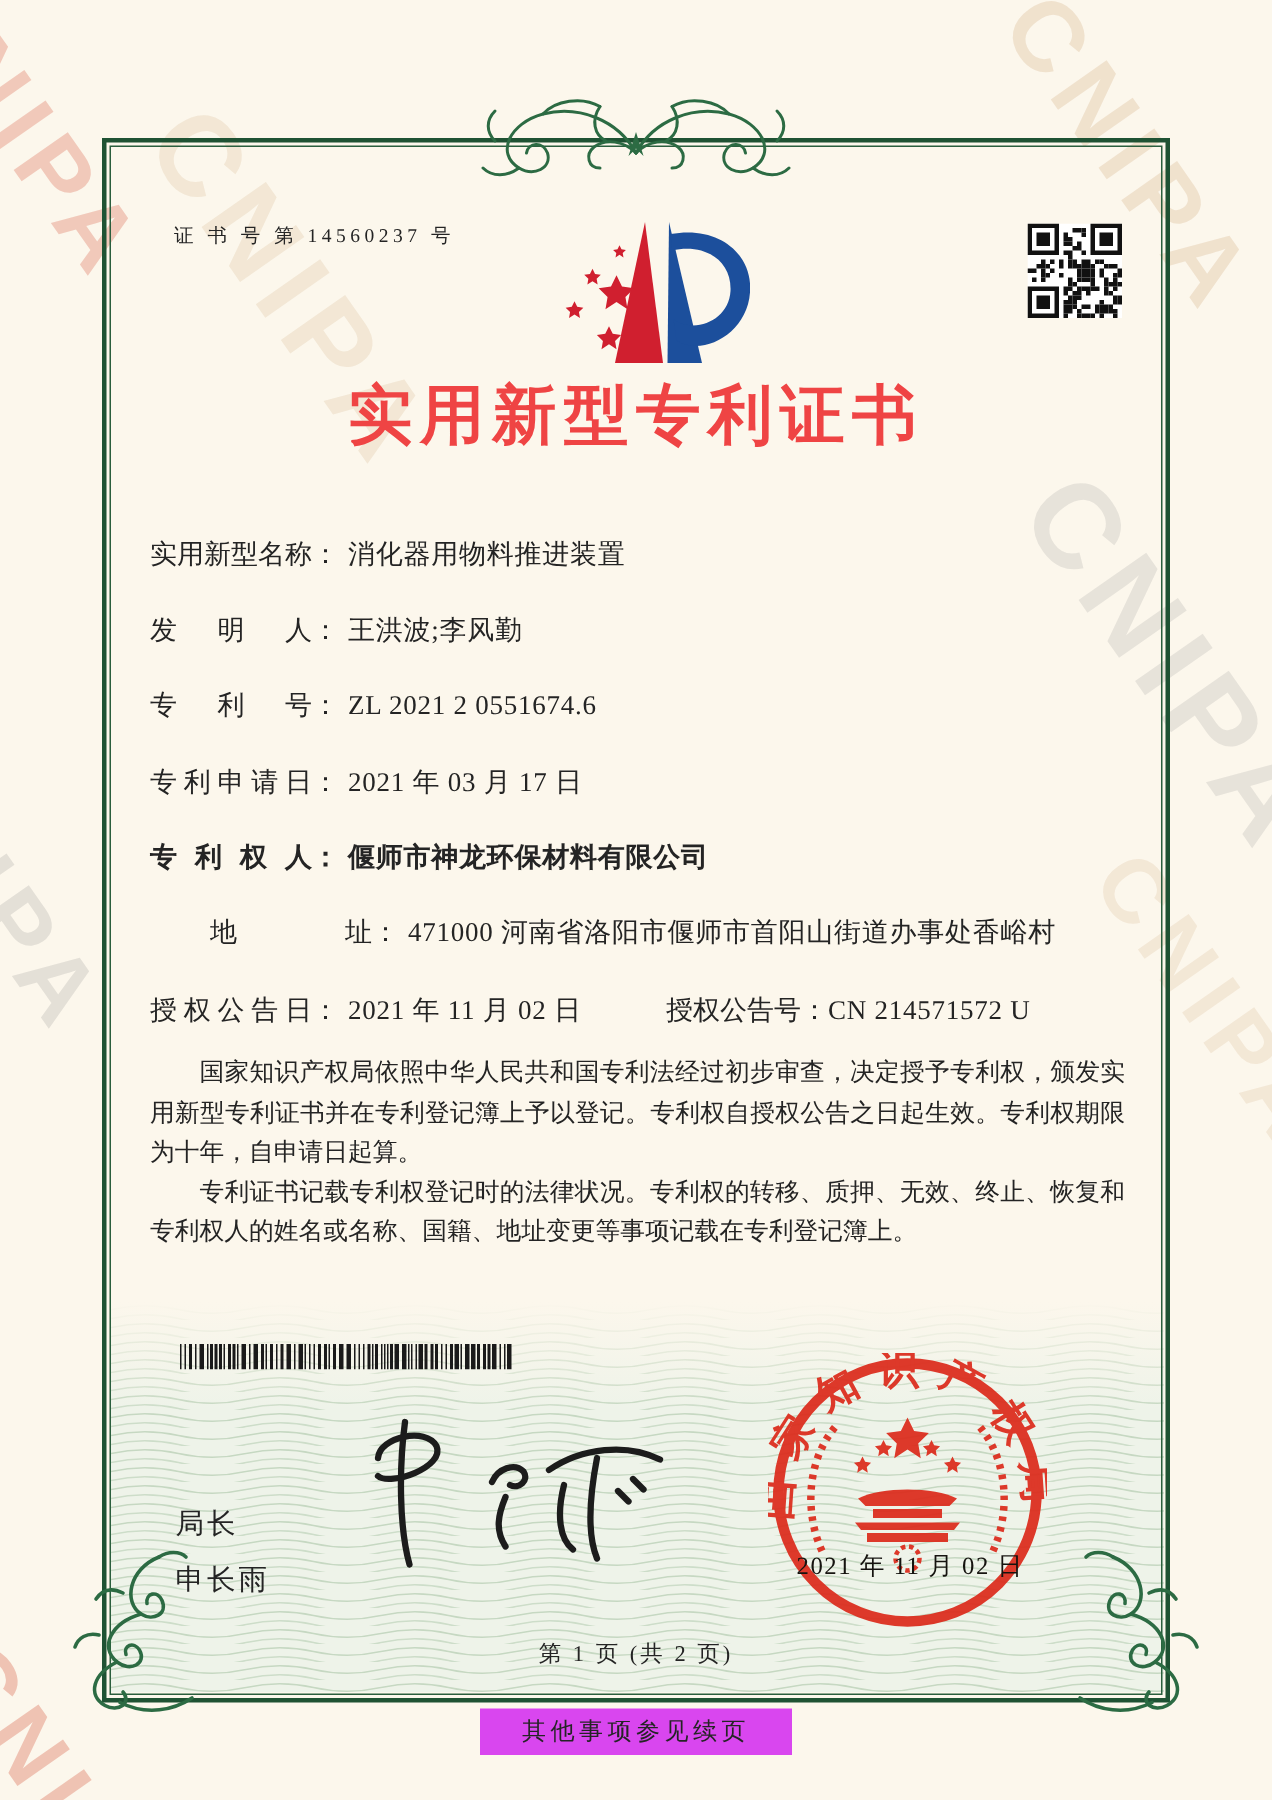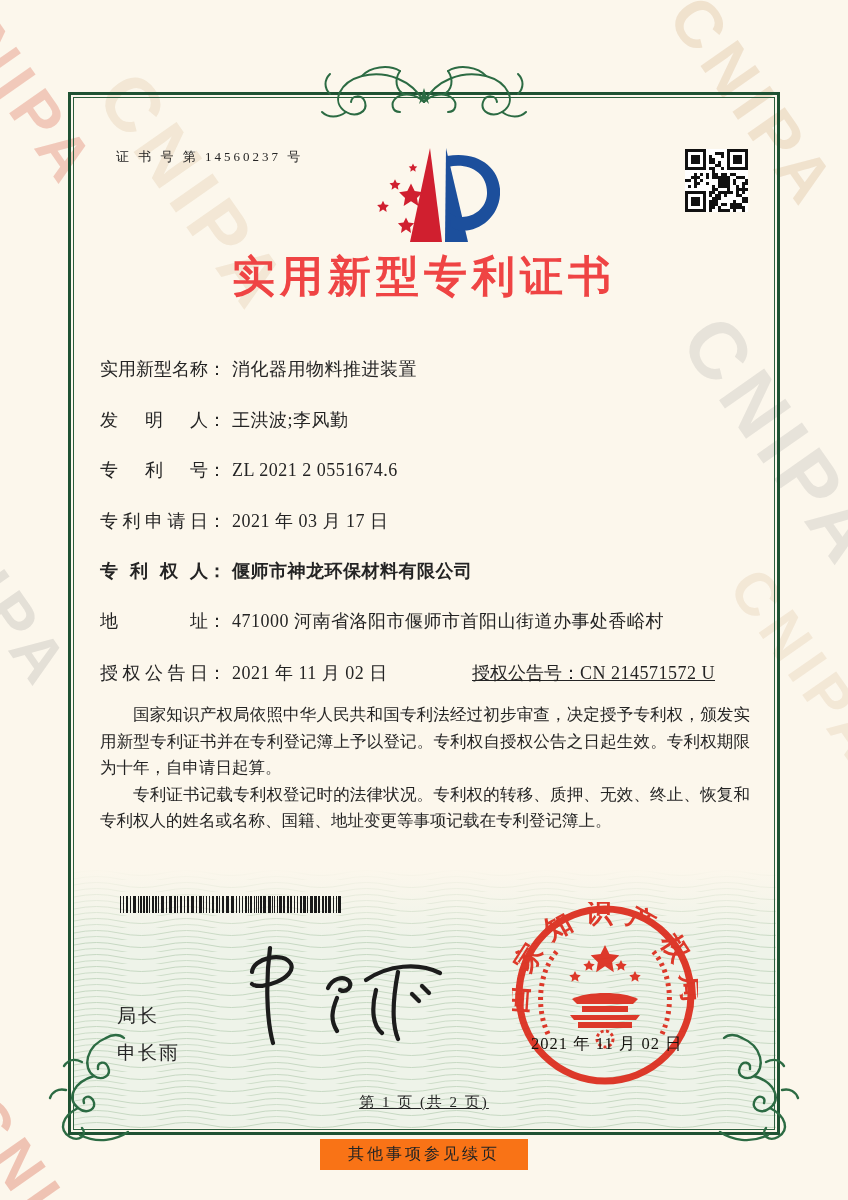--- a/index.html
+++ b/index.html
@@ -30,35 +30,35 @@
   .qr{position:absolute;left:685px;top:149px;}
   .title{
     position:absolute;left:68px;top:248px;width:712px;text-align:center;
     font-size:43px;font-weight:bold;letter-spacing:5px;color:#ef4444;
   }
   
   .frow{position:absolute;left:100px;font-size:18px;white-space:nowrap;}
   .flabel{display:inline-block;width:108px;text-align:justify;text-align-last:justify;}
   .fcolon{display:inline-block;margin-right:6px;}
   .fvalue{letter-spacing:0.5px;}
-  .grant-pair{position:absolute;left:372px;top:0;text-decoration:underline;}
+  .grant-pair{position:absolute;left:344px;top:0;}
   
   .paras{position:absolute;left:100px;top:702px;width:650px;font-size:16.5px;line-height:26.5px;text-align:justify;}
   .paras p{margin:0;text-indent:2em;}
   
   .band{position:absolute;left:74px;top:868px;}
   .barcode{position:absolute;left:120px;top:896px;}
   .bureau{position:absolute;left:117px;font-size:19px;letter-spacing:2px;margin-top:40px;}
   .sig{position:absolute;left:240px;top:938px;}
   .seal{position:absolute;left:512px;top:902px;}
   .seal-date{position:absolute;left:531px;top:1033px;font-size:16.5px;letter-spacing:1px;color:#15130f;white-space:nowrap;}
-  .pageno{position:absolute;left:68px;top:1093px;width:712px;text-align:center;font-size:15px;letter-spacing:2px;text-decoration:underline;}
+  .pageno{position:absolute;left:68px;top:1093px;width:712px;text-align:center;font-size:15px;letter-spacing:2px;}
   .contnote{
     position:absolute;left:424px;top:1139px;transform:translateX(-50%);
-    background:#f97316;padding:5px 28px;font-size:16px;letter-spacing:3px;white-space:nowrap;
+    background:#d946ef;padding:5px 28px;font-size:16px;letter-spacing:3px;white-space:nowrap;
   }
 </style>
 </head>
 <body>
 
 <div class="page">
 
   <div class="wm" style="left:-22px;top:-34px;font-size:64px;color:rgba(224,125,105,0.38);">CNIPA</div>
   <div class="wm" style="left:152px;top:56px;font-size:76px;color:rgba(216,186,148,0.26);">CNIPA</div>
   <div class="wm" style="left:716px;top:-18px;font-size:66px;color:rgba(216,186,148,0.34);">CNIPA</div>
@@ -288,21 +288,21 @@
   </div>
   <div class="frow" style="top:458px;">
     <span class="flabel">专利号</span><span class="fcolon">：</span><span class="fvalue">ZL 2021 2 0551674.6</span>
   </div>
   <div class="frow" style="top:509px;">
     <span class="flabel">专利申请日</span><span class="fcolon">：</span><span class="fvalue">2021 年 03 月 17 日</span>
   </div>
   <div class="frow" style="top:559px;font-weight:bold;">
     <span class="flabel">专利权人</span><span class="fcolon">：</span><span class="fvalue">偃师市神龙环保材料有限公司</span>
   </div>
-  <div class="frow" style="top:609px;">
+  <div class="frow" style="top:609px;margin-left:40px;">
     <span class="flabel">地址</span><span class="fcolon">：</span><span class="fvalue">471000 河南省洛阳市偃师市首阳山街道办事处香峪村</span>
   </div>
   <div class="frow" style="top:661px;">
     <span class="flabel">授权公告日</span><span class="fcolon">：</span><span class="fvalue">2021 年 11 月 02 日</span>
     <span class="grant-pair"><span>授权公告号：</span><span class="fvalue">CN 214571572 U</span></span>
   </div>
 
   <div class="paras">
     <p>国家知识产权局依照中华人民共和国专利法经过初步审查，决定授予专利权，颁发实用新型专利证书并在专利登记簿上予以登记。专利权自授权公告之日起生效。专利权期限为十年，自申请日起算。</p>
     <p>专利证书记载专利权登记时的法律状况。专利权的转移、质押、无效、终止、恢复和专利权人的姓名或名称、国籍、地址变更等事项记载在专利登记簿上。</p>

